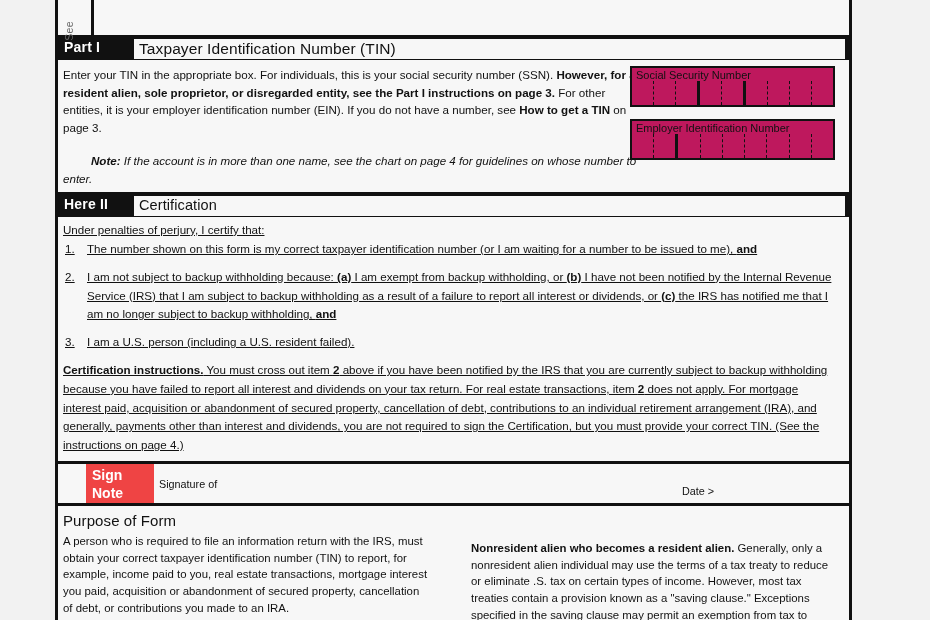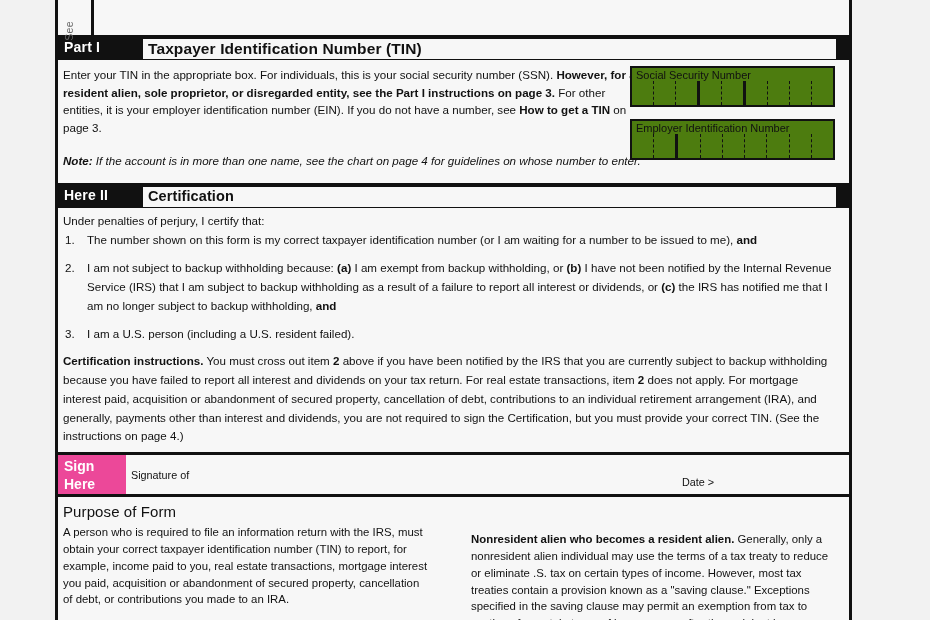--- a/index.html
+++ b/index.html
@@ -79,23 +79,23 @@
     font-weight: bold;
     padding: 1px 0 0 6px;
     width: 72px;
     box-sizing: border-box;
     letter-spacing: .2px;
   }
   .part-bar .ptitle {
     background: #f7f7f7;
     color: #111;
     font-size: 14.5px;
-    font-weight: bold;
+    font-weight: normal;
     padding: 1px 8px 0 5px;
-    margin: 1px 13px;
+    margin: 1px 4px;
     flex: 1;
     box-sizing: border-box;
     letter-spacing: .1px;
   }
   .part-bar.wide .ptitle { font-size: 15.5px; }
 
   
   .p1-body {
     position: relative;
     border-bottom: 3px solid #111;
@@ -108,28 +108,28 @@
     font-size: 11.6px;
     line-height: 1.52;
   }
   .p1-note {
     width: 585px;
     margin-top: 16px;
     font-size: 11.6px;
     font-style: italic;
     line-height: 1.52;
   }
-  .p1-note b { font-style: italic; }
+  .p1-note b { font-style: italic; margin-left: 28px; }
 
   
   .tinbox {
     position: absolute;
     width: 205px;
     border: 2px solid #111;
-    background: #4d7c0f;
+    background: #be185d;
     box-sizing: border-box;
   }
   .tinbox.ssn { right: 14px; top: 6px; }
   .tinbox.ein { right: 14px; top: 59px; }
   .tinbox .cap {
     font-size: 11px;
     padding: 1px 0 0 4px;
     color: #111;
     white-space: nowrap;
   }
@@ -143,20 +143,21 @@
     box-sizing: border-box;
   }
   .cells .c:first-child { border-left: none; }
   .cells .c.thick { border-left: 3px solid #111; }
 
   
   .p2-body {
     border-bottom: 3px solid #111;
     padding: 4px 10px 6px 5px;
     box-sizing: border-box;
+    text-decoration: underline;
   }
   .p2-intro {
     font-size: 11.6px;
     line-height: 1.5;
     margin-bottom: 2px;
   }
   .num-item {
     display: flex;
     font-size: 11.6px;
     line-height: 1.62;
@@ -178,39 +179,40 @@
   
   .sign-row {
     display: flex;
     height: 42px;
     border-bottom: 3px solid #111;
     box-sizing: border-box;
   }
   .sign-here {
     width: 68px;
     flex: 0 0 68px;
-    background: #ec4899;
+    background: #ef4444;
     color: #fff;
     font-size: 14px;
     font-weight: bold;
     line-height: 1.28;
     padding: 3px 0 0 6px;
     box-sizing: border-box;
+    margin-left: 28px;
   }
   .sign-fields {
     flex: 1;
     position: relative;
     padding: 13px 0 0 5px;
     box-sizing: border-box;
     font-size: 10.8px;
     line-height: 1.45;
   }
   .sign-fields .date {
     position: absolute;
-    left: 556px;
+    left: 528px;
     top: 20px;
     font-size: 10.8px;
   }
 
   
   .purpose {
     padding: 6px 12px 0 5px;
     box-sizing: border-box;
     height: 166px;
     overflow: hidden;
@@ -317,21 +319,21 @@
       </div>
 
       <div class="cert-instr">
         <b>Certification instructions.</b><span>  You must cross out item </span><b>2</b><span> above if you have been notified by the IRS that you are currently subject to backup withholding because you have failed to report all interest and dividends on your tax return.  For real estate transactions, item </span><b>2</b><span> does not apply.  For mortgage interest paid, acquisition or abandonment of secured property, cancellation of debt, contributions to an individual retirement arrangement (IRA), and generally, payments other than interest and dividends, you are not required to sign the Certification, but you must provide your correct TIN.  (See the instructions on page 4.)</span>
       </div>
     </div>
 
     <div class="sign-row">
       <div class="sign-here">
         <div>Sign</div>
-        <div>Here</div>
+        <div>Note</div>
       </div>
       <div class="sign-fields">
         <div>Signature of</div>
         <div class="date">Date &gt;</div>
       </div>
     </div>
 
     <div class="purpose">
       <h2>Purpose of Form</h2>
       <div class="cols">

